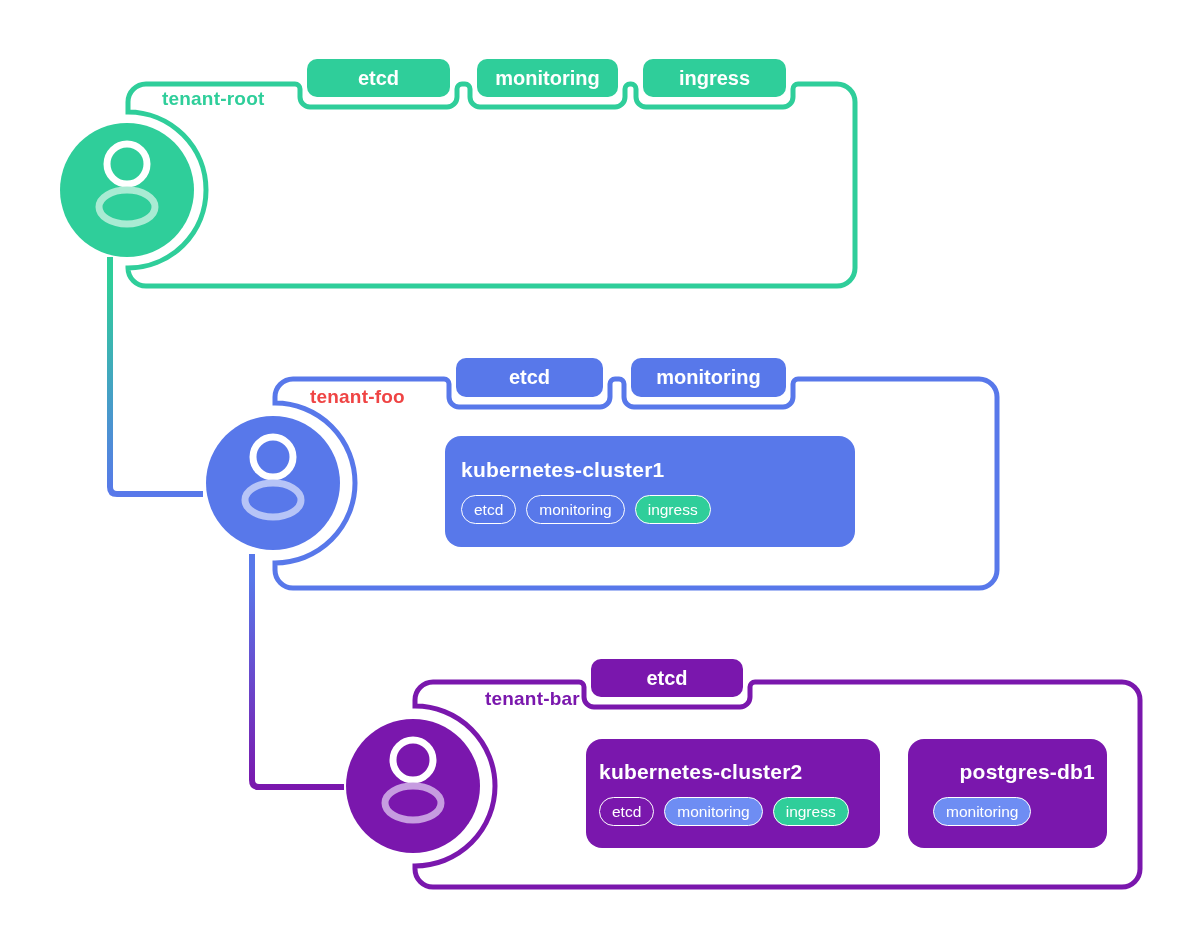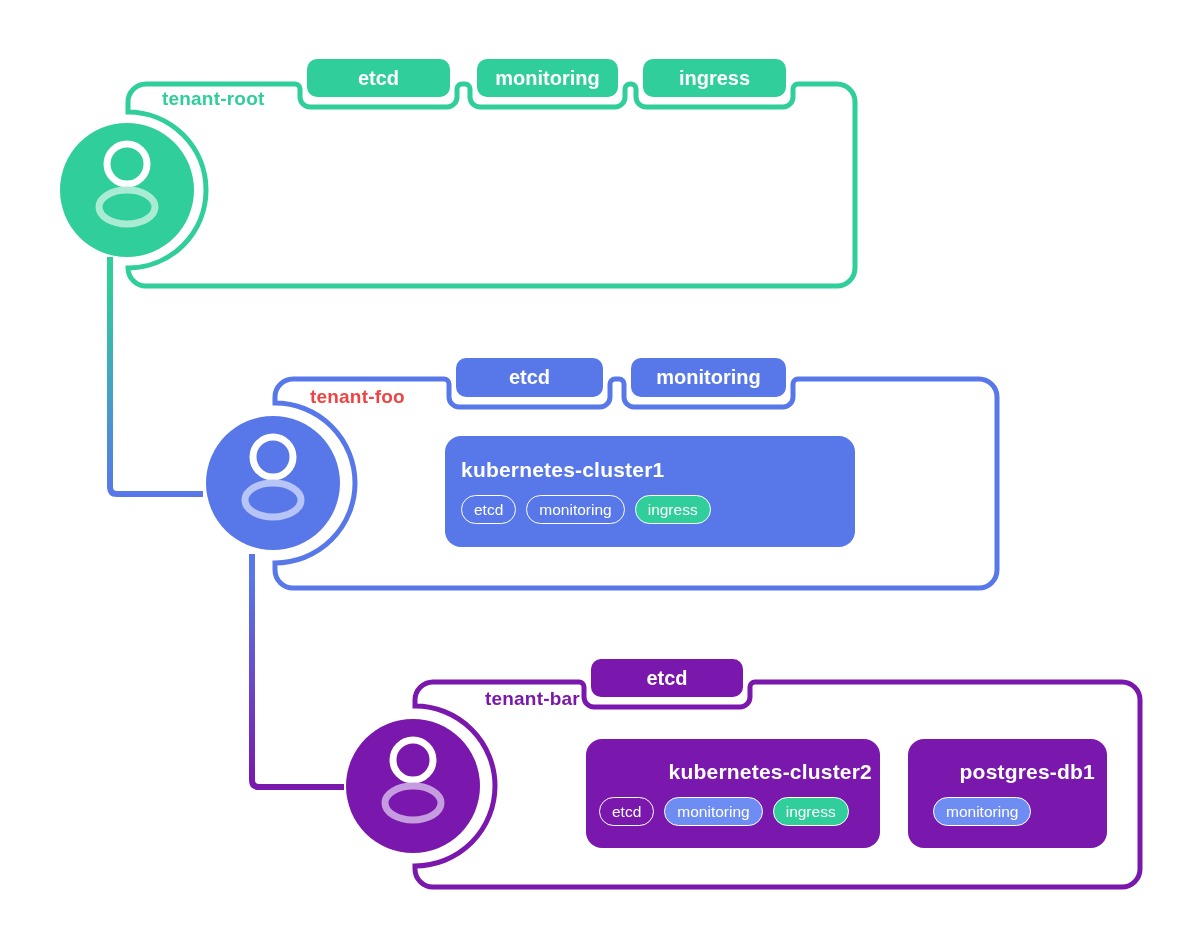--- a/index.html
+++ b/index.html
@@ -138,21 +138,21 @@
 
   <div class="nsb bg-purple" style="left:591px; top:659px; width:152px; height:38px;">etcd</div>
 
   <div class="avatar bg-purple" style="left:346px; top:719px;">
     <svg width="134" height="134" viewBox="0 0 134 134">
       <circle class="head" cx="67" cy="41" r="20" fill="none" stroke-width="7"></circle>
       <ellipse class="body" cx="67" cy="84" rx="28" ry="17" fill="none" stroke-width="7"></ellipse>
     </svg>
   </div>
 
-  <div class="card bg-purple" style="left:586px; top:739px; width:294px; height:109px; padding:21px 8px 0 13px;text-align:right;">
+  <div class="card bg-purple" style="left:586px; top:739px; width:294px; height:109px; padding:21px 0 0 13px;">
     <div class="card-title">kubernetes-cluster2</div>
     <div class="badges">
       <div class="sb">etcd</div>
       <div class="sb blue">monitoring</div>
       <div class="sb green">ingress</div>
     </div>
   </div>
 
   <div class="card bg-purple" style="left:908px; top:739px; width:199px; height:109px; padding:21px 12px 0 25px;text-align:right;">
     <div class="card-title">postgres-db1</div>

